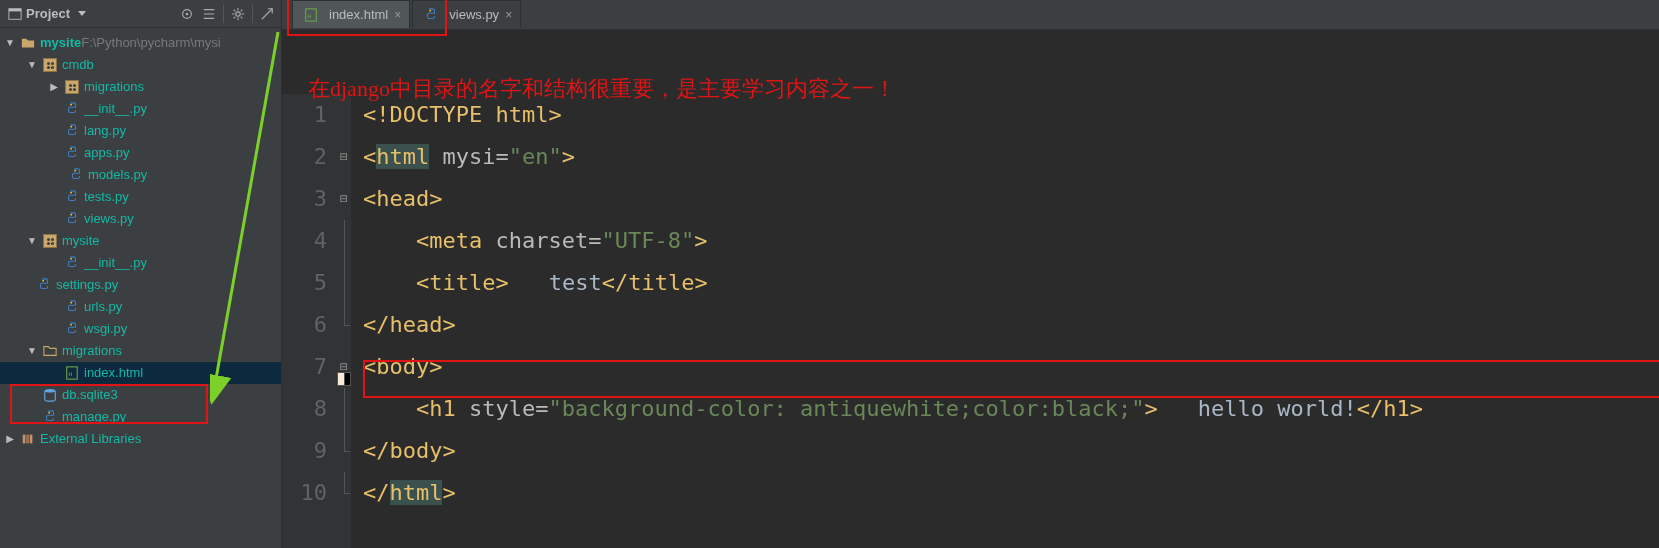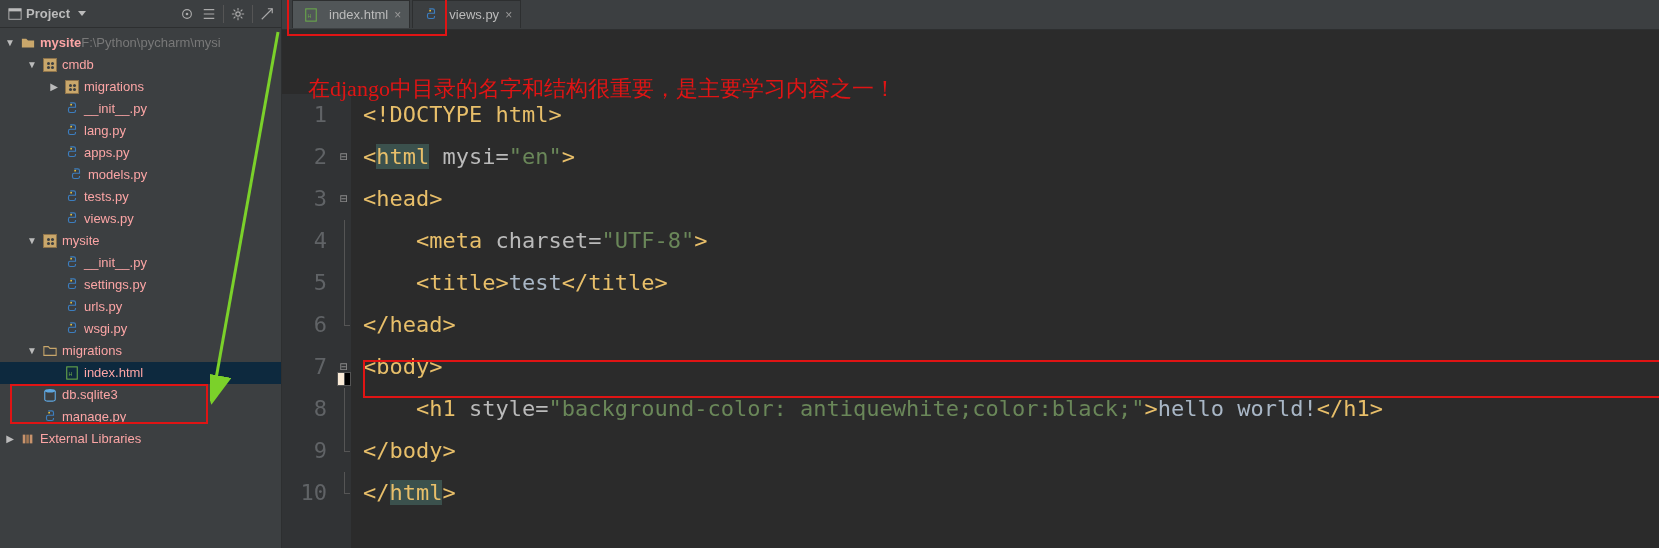--- a/index.html
+++ b/index.html
@@ -64,21 +64,21 @@
   display: inline-flex; align-items: center; justify-content: center;
   flex-shrink: 0;
 }
 .folder-icon { color:#c9a76b; }
 .pkg-icon { width:14px; height:14px; background:#c9a76b; border:1px solid #8e734a; position:relative; }
 .pkg-icon::after { content:""; position:absolute; left:3px; top:3px; width:3px; height:3px; border-radius:50%; background:#3c3f41; box-shadow: 4px 0 0 #3c3f41, 0 4px 0 #3c3f41, 4px 4px 0 #3c3f41; }
 .py-icon { color:#3c7ebf; }
 .html-icon { color:#6aab4b; }
 .db-icon { color:#5fa7e0; }
 .lib-icon { color:#c8936c; }
-.tree-label { color:#fca5a5; }
+.tree-label { color:#14b8a6; }
 .tree-path  { color:#787878; }
 
 .arrow {
   position: absolute;
   left: 210px; top: 30px;
   width: 70px; height: 380px;
   pointer-events: none;
   z-index: 5;
 }
 
@@ -171,21 +171,21 @@
 .code {
   flex: 1;
   padding-left: 12px;
   color: #a9b7c6;
   position: relative;
 }
 .code .row { height:42px; white-space:pre; }
 .tag   { color:#e8bf6a; }
 .attr  { color:#bababa; }
 .str   { color:#6a8759; }
-.txt   { color:#a9b7c6; }
+.txt   { color:#a9b7c6;margin-left:40px; }
 .hl-tag { background:#3b514d; }
 
 .swatch-gutter {
   position:absolute; left:55px; top:calc(64px + 42px*7);
   width:14px; height:42px; display:flex; align-items:center; justify-content:center;
 }
 .swatch-gutter .sq { width:14px; height:14px; border:1px solid #555; }
 .swatch-gutter .sq1 { background:#faebd7; }
 .swatch-gutter .sq2 { background:#000; margin-left:-1px; }
 
@@ -329,21 +329,21 @@
       </div>
       <div class="tree-row" style="padding-left:62px">
         <span class="tree-icon py-icon">
             <svg class="ico" viewBox="0 0 16 16">
               <path d="M6 1h4c1 0 2 1 2 2v3H6c-1 0-2 1-2 2v2c0 1 1 2 2 2h4c1 0 2-1 2-2v-1" fill="none" stroke="#3c7ebf" stroke-width="1.3"></path>
               <circle cx="7" cy="3" r="1" fill="#f0c93e"></circle>
             </svg>
           </span>
         <span class="tree-label">__init__.py</span>
       </div>
-      <div class="tree-row" style="padding-left:62px">
+      <div class="tree-row" style="padding-left:34px">
         <span class="tree-icon py-icon">
             <svg class="ico" viewBox="0 0 16 16">
               <path d="M6 1h4c1 0 2 1 2 2v3H6c-1 0-2 1-2 2v2c0 1 1 2 2 2h4c1 0 2-1 2-2v-1" fill="none" stroke="#3c7ebf" stroke-width="1.3"></path>
               <circle cx="7" cy="3" r="1" fill="#f0c93e"></circle>
             </svg>
           </span>
         <span class="tree-label">settings.py</span>
       </div>
       <div class="tree-row" style="padding-left:62px">
         <span class="tree-icon py-icon">

